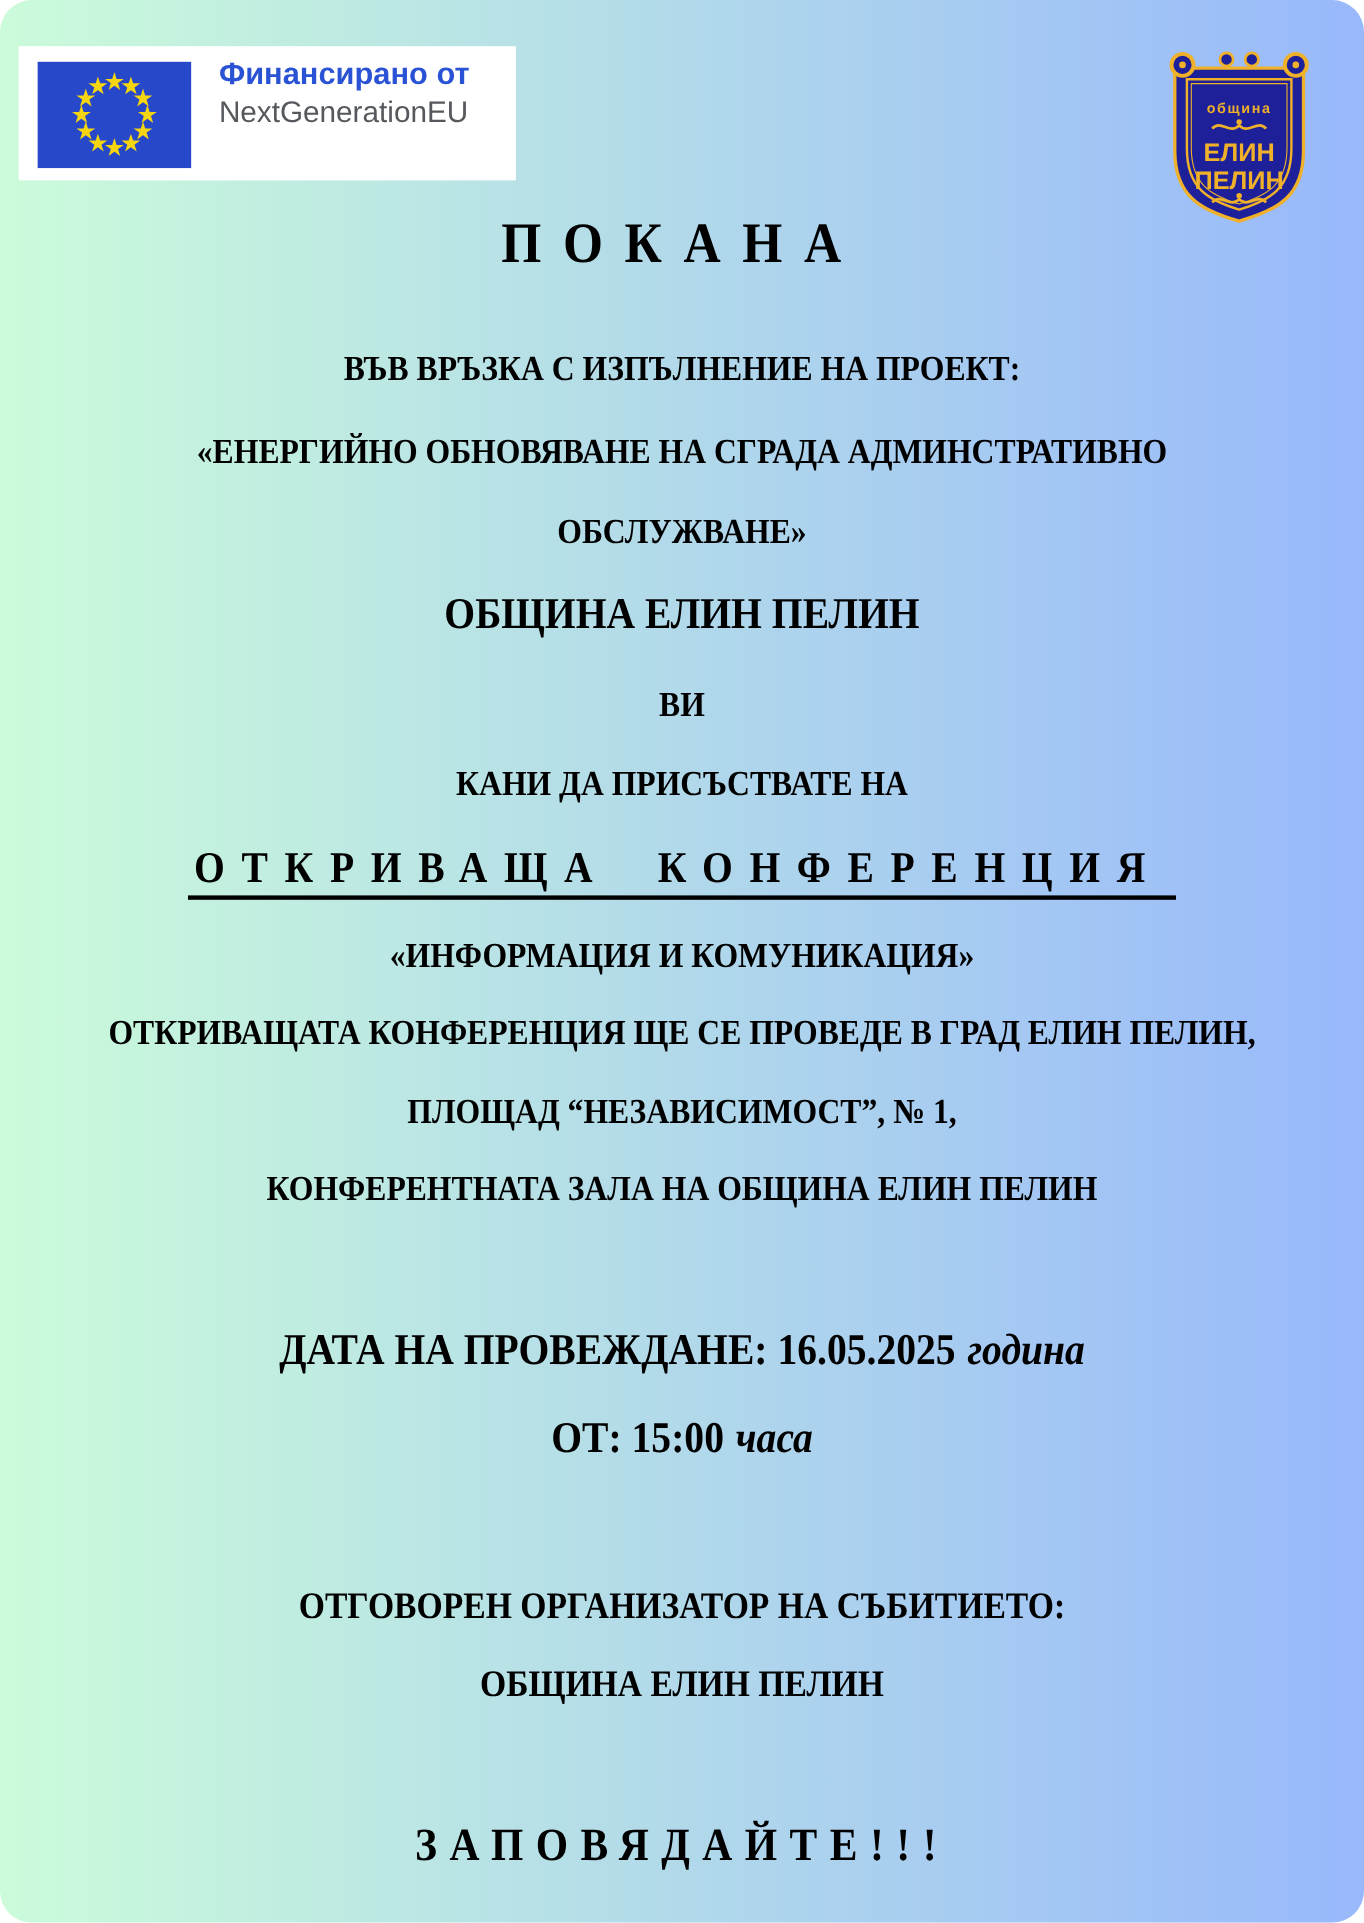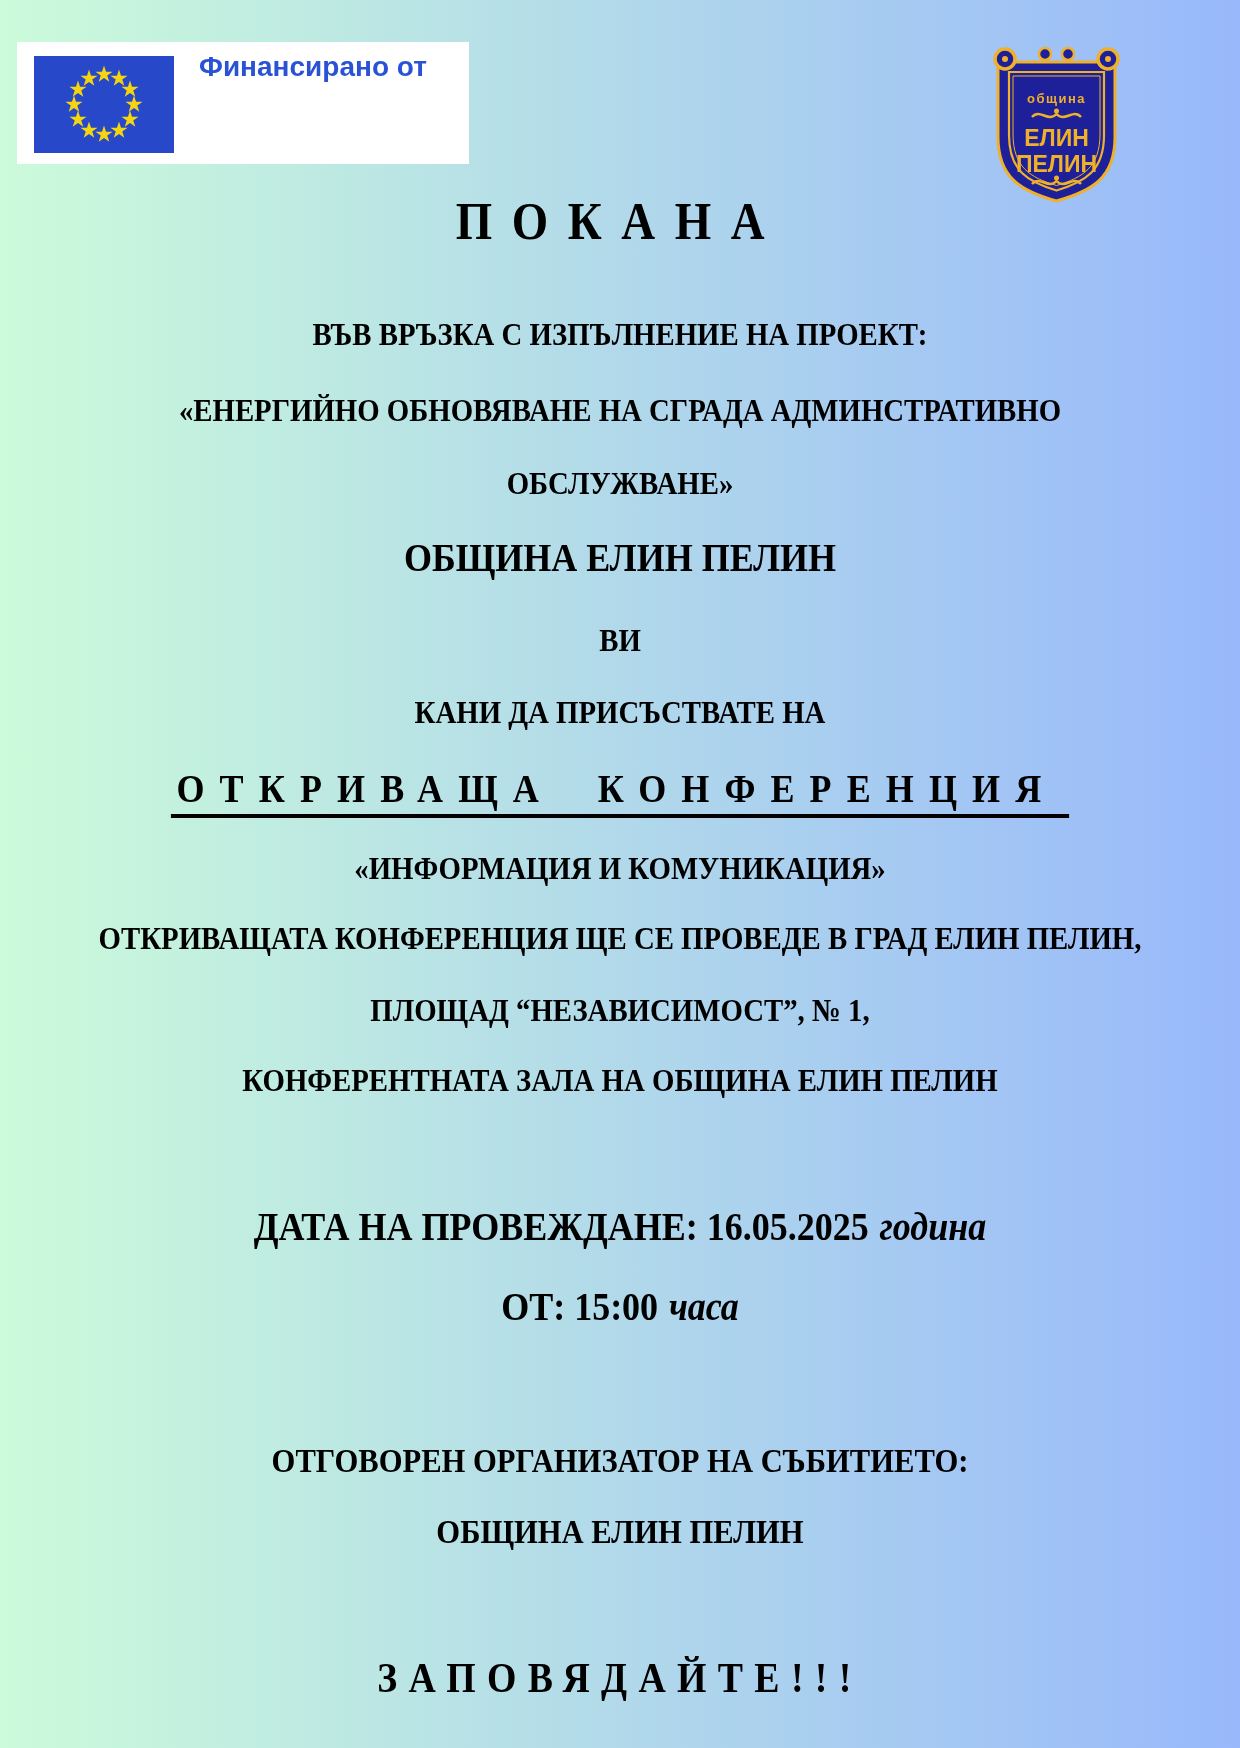--- a/index.html
+++ b/index.html
@@ -3,32 +3,33 @@
 <meta charset="utf-8">
 <style>
   html,body{margin:0;padding:0;}
   .page{
     position:relative;
     width:1240px;height:1748px;
     background:linear-gradient(90deg,#cbfbda 0%,#b1d9ea 50%,#98b8fb 100%);
     overflow:hidden;
     font-family:"Liberation Serif",serif;
     color:#000;
+    border-radius:29px;
   }
   
   .eu-banner{
     position:absolute;left:17px;top:42px;width:452px;height:122px;
     background:#ffffff;display:flex;align-items:center;
   }
   .eu-flag{position:absolute;left:17px;top:14px;}
   .eu-text{position:absolute;left:182px;top:7px;font-family:"Liberation Sans",sans-serif;}
   .eu-text .blue{font-size:28px;font-weight:bold;color:#2a52d4;line-height:35px;white-space:nowrap;}
   .eu-text .gray{font-size:27px;font-weight:normal;color:#55585c;line-height:36px;white-space:nowrap;}
   
-  .emblem{position:absolute;left:984px;top:40px;}
+  .emblem{position:absolute;left:1054px;top:40px;}
   
   .line{
     position:absolute;left:0;right:0;
     text-align:center;font-weight:bold;line-height:1;
     transform:scaleX(0.9);
     white-space:nowrap;
   }
   .fs32{font-size:32px;}
   .fs34{font-size:34px;}
   .fs40{font-size:40px;}
@@ -59,20 +60,21 @@
         <use href="#star" transform="translate(70,78.5) scale(0.9)"></use>
         <use href="#star" transform="translate(55,74.5) scale(0.9)"></use>
         <use href="#star" transform="translate(44,63.5) scale(0.9)"></use>
         <use href="#star" transform="translate(40,48.5) scale(0.9)"></use>
         <use href="#star" transform="translate(44,33.5) scale(0.9)"></use>
         <use href="#star" transform="translate(55,22.5) scale(0.9)"></use>
       </svg>
     </span>
     <div class="eu-text">
       <div class="blue">Финансирано от</div>
+      <div class="gray">NextGenerationEU</div>
     </div>
   </div>
 
   <div class="emblem">
     <svg width="145" height="167" viewBox="0 0 145 167" aria-hidden="true">
       <path d="M14,22 H131 V97 C131,138 108,151 72.5,161 C37,151 14,138 14,97 Z" fill="#1e209a" stroke="#efb02a" stroke-width="3"></path>
       <path d="M25,32 H120 V95 C120,131 101,142 72.5,150.5 C44,142 25,131 25,95 Z" fill="none" stroke="#efb02a" stroke-width="2.2"></path>
       <path d="M29,36 H116 V94 C116,127 99,137.5 72.5,145.5 C46,137.5 29,127 29,94 Z" fill="none" stroke="#efb02a" stroke-width="1"></path>
       <circle cx="21" cy="19" r="10" fill="#1e209a" stroke="#efb02a" stroke-width="3.5"></circle>
       <circle cx="21" cy="19" r="3" fill="#efb02a"></circle>

